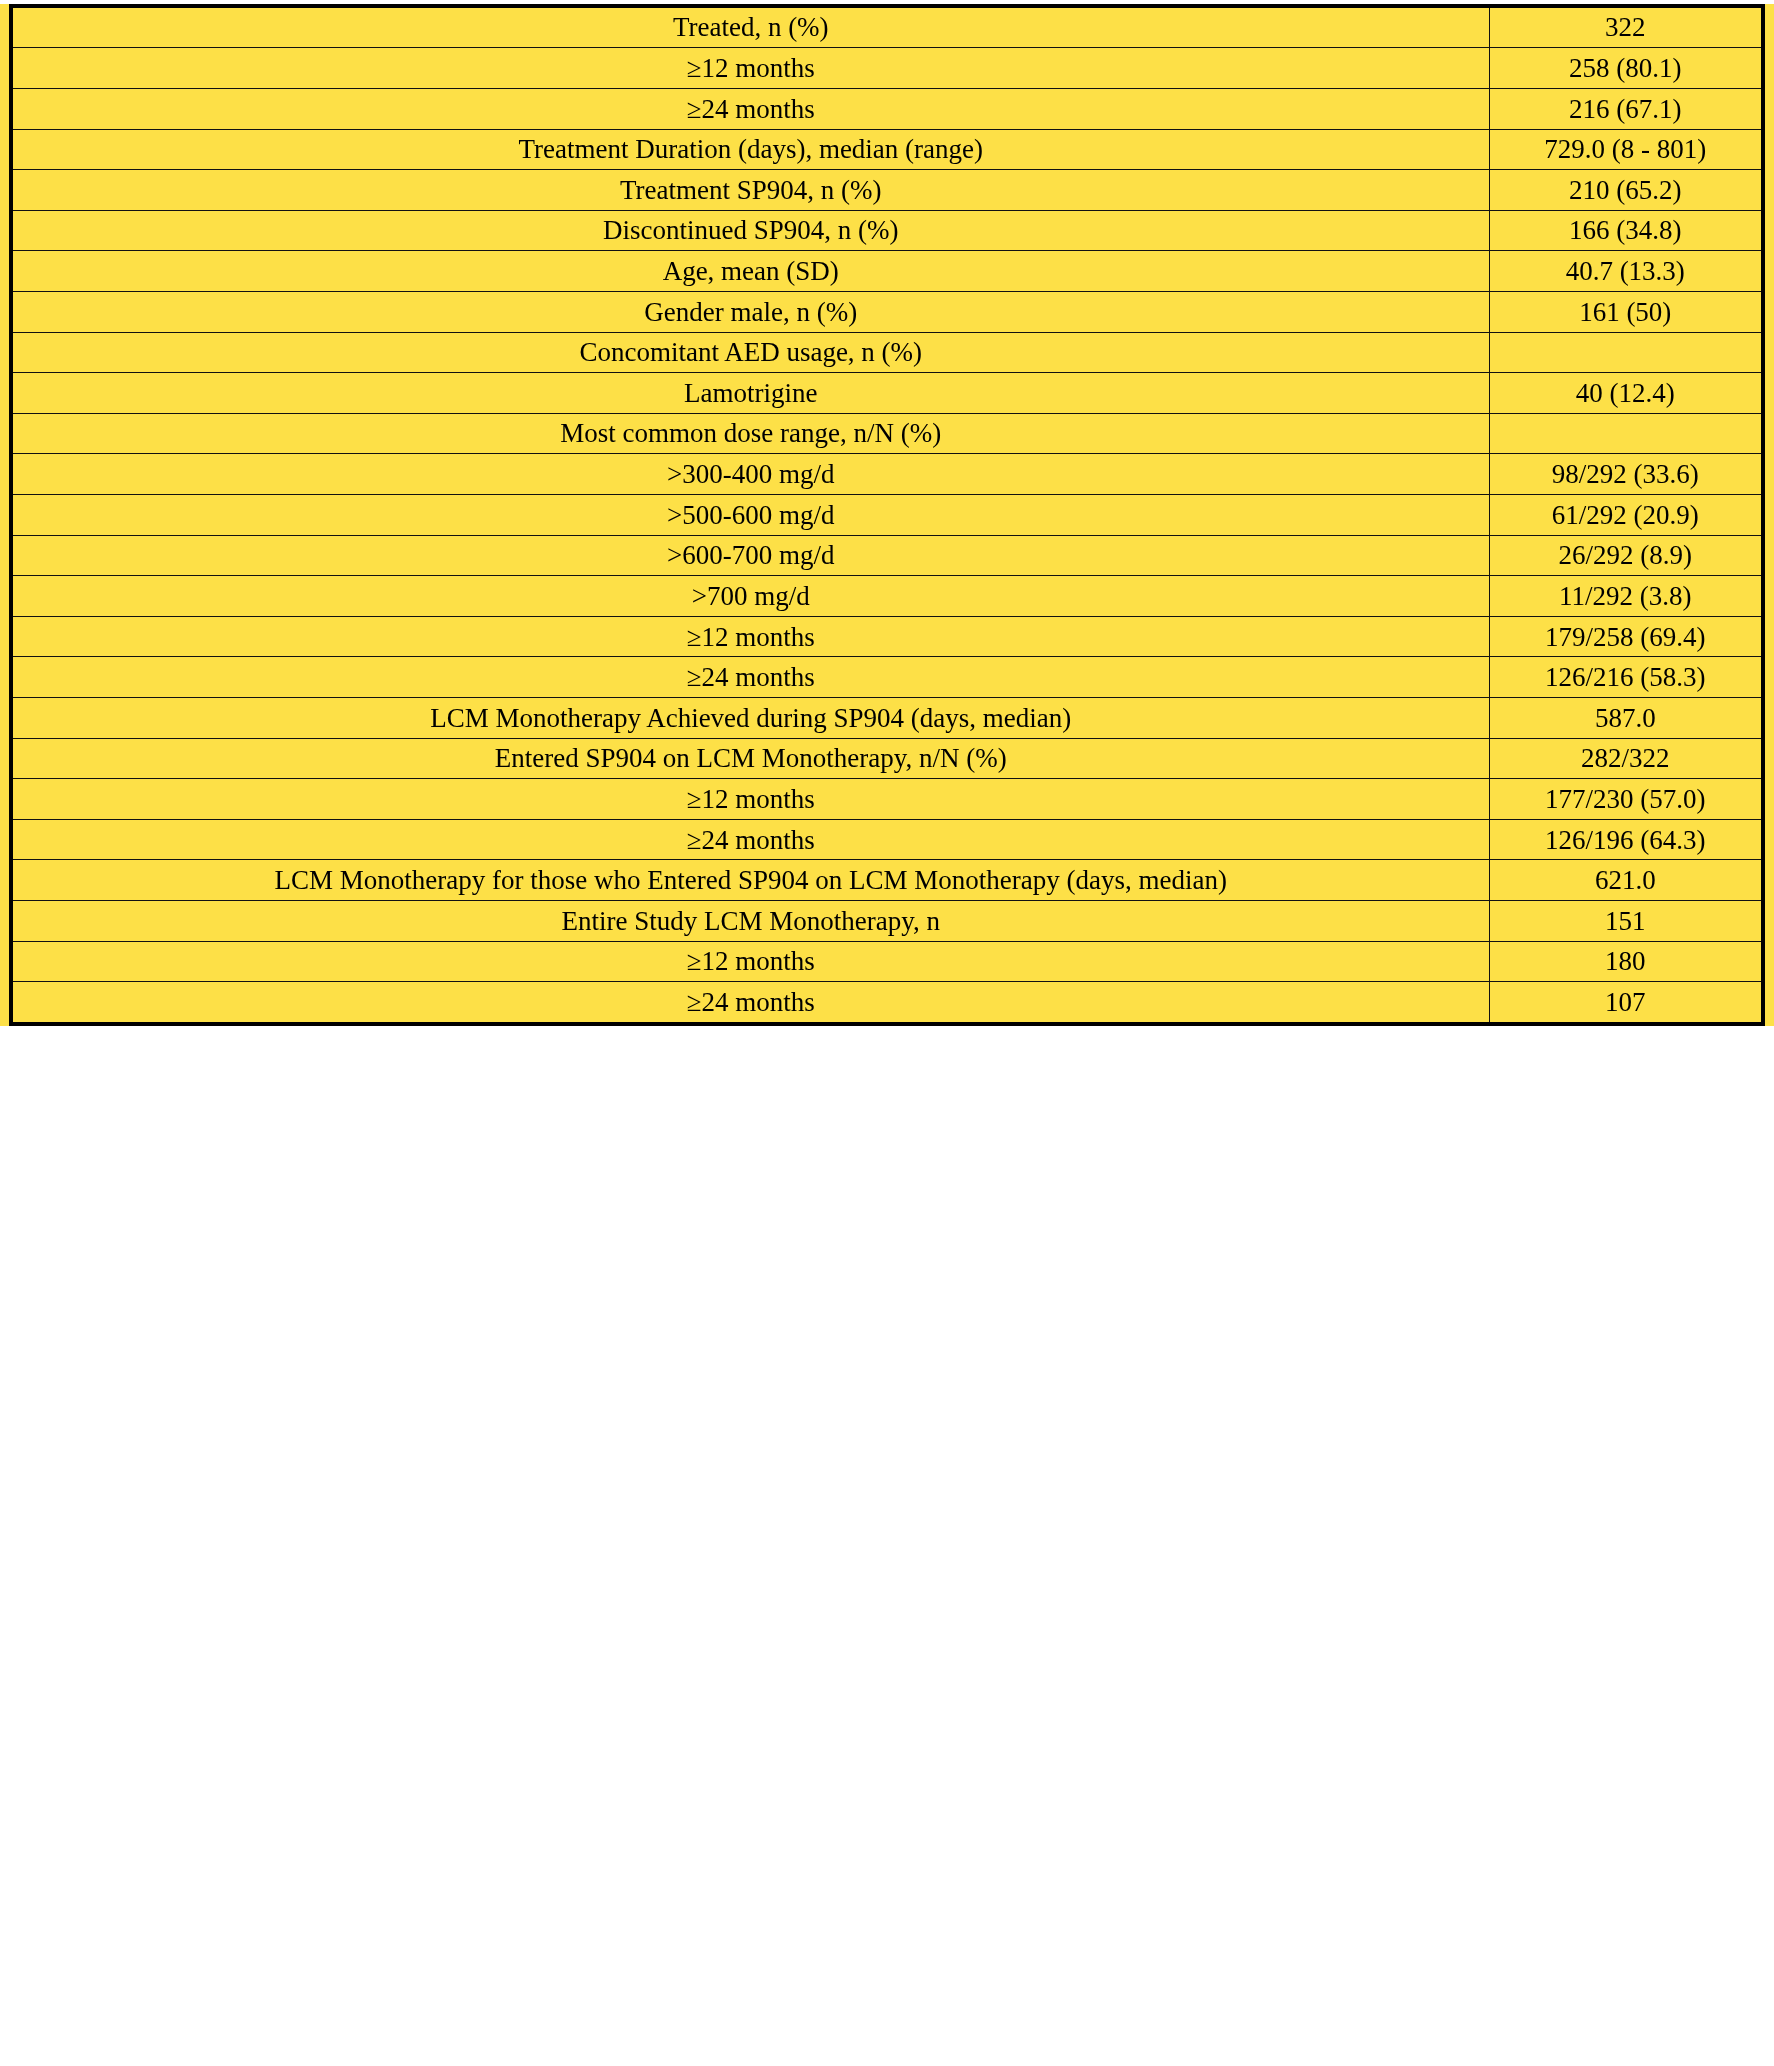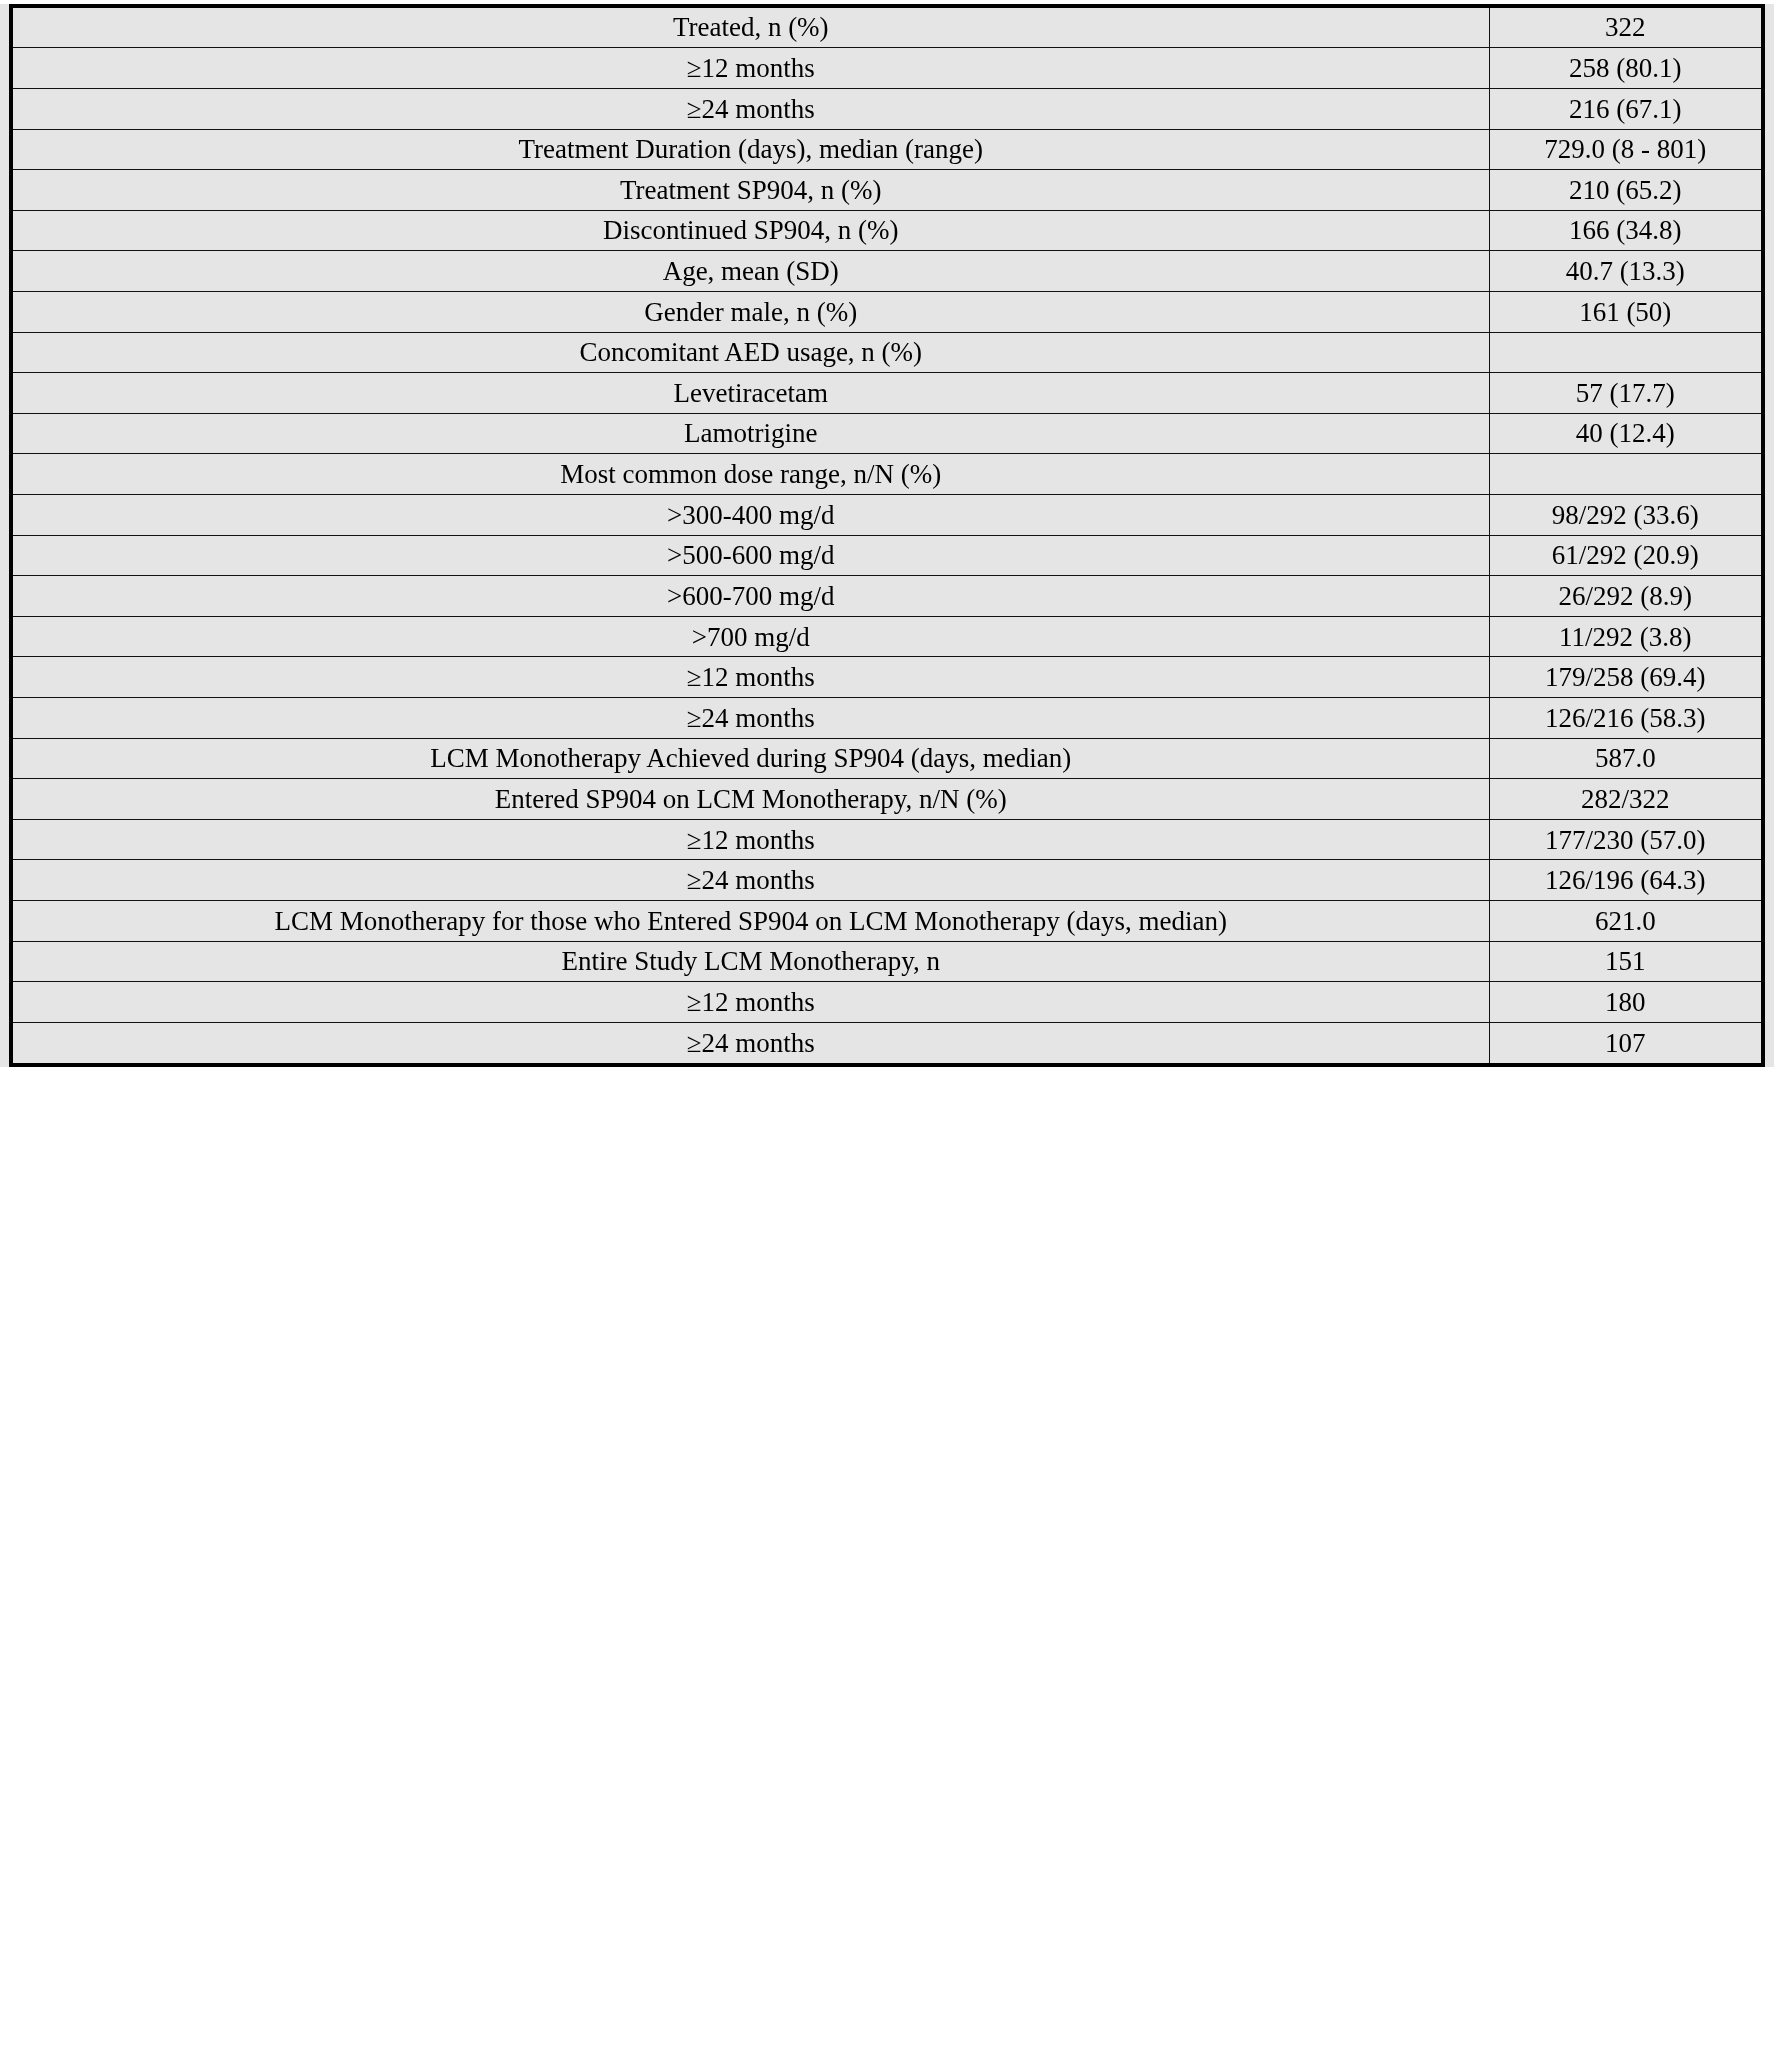--- a/index.html
+++ b/index.html
@@ -8,21 +8,21 @@
     background: #ffffff;
   }
   body {
     font-family: "Liberation Serif", serif;
     color: #000000;
   }
   .page {
     width: 1774px;
     box-sizing: border-box;
     padding: 0;
-    background: #e5e5e5;
+    background: #fde047;
   }
   table.data-table {
     border-collapse: collapse;
     width: 1752px;
     margin: 3.7px auto 0 auto;
     table-layout: fixed;
     border-top: 4.2px solid #000;
     border-bottom: 4.2px solid #000;
     border-left: 4.2px solid #000;
     border-right: 4.2px solid #000;
@@ -87,24 +87,20 @@
         </tr>
         <tr>
           <td class="label">Gender male, n (%)</td>
           <td class="value">161 (50)</td>
         </tr>
         <tr>
           <td class="label">Concomitant AED usage, n (%)</td>
           <td class="value empty"></td>
         </tr>
         <tr>
-          <td class="label">Levetiracetam</td>
-          <td class="value">57 (17.7)</td>
-        </tr>
-        <tr>
           <td class="label">Lamotrigine</td>
           <td class="value">40 (12.4)</td>
         </tr>
         <tr>
           <td class="label">Most common dose range, n/N (%)</td>
           <td class="value empty"></td>
         </tr>
         <tr>
           <td class="label">&gt;300-400 mg/d</td>
           <td class="value">98/292 (33.6)</td>

